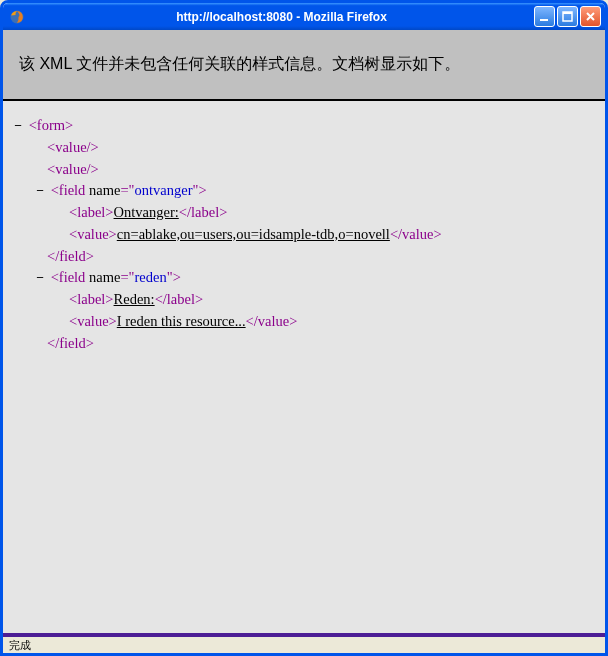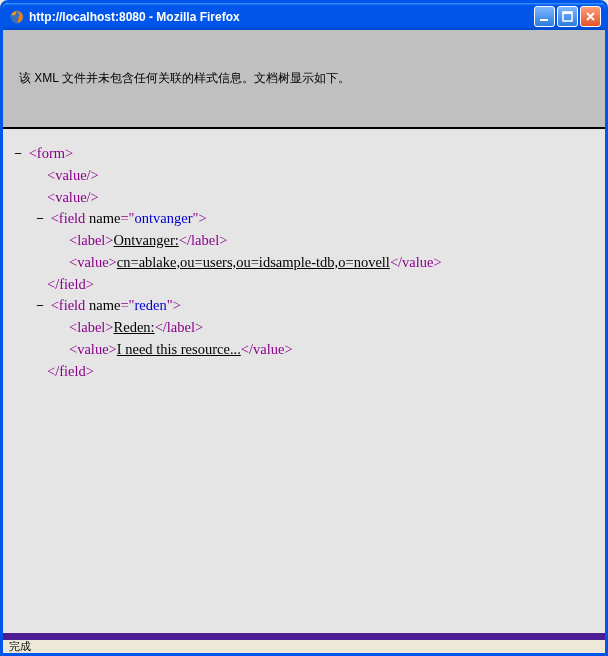--- a/index.html
+++ b/index.html
@@ -25,20 +25,21 @@
 }
 .titlebar {
   height: 27px;
   background: linear-gradient(to bottom, #3a95ff 0%, #0055ea 10%, #0055ea 85%, #0048c7 100%);
   display: flex;
   align-items: center;
   padding: 0 4px 0 6px;
   color: #fff;
   font-weight: bold;
   font-size: 12px;
+  text-align: center;
 }
 .titlebar .appicon {
   width: 16px;
   height: 16px;
   margin-right: 4px;
   display: inline-flex;
   align-items: center;
   justify-content: center;
 }
 .titlebar .title { flex: 1; }
@@ -57,22 +58,22 @@
 .winbtn.min, .winbtn.max {
   background: linear-gradient(to bottom, #7eb6ff, #2b7be0);
 }
 .winbtn.close {
   background: linear-gradient(to bottom, #ff9c7a, #e1542b);
 }
 .winbtn svg { display: block; }
 .banner {
   background: #c0c0c0;
   border-bottom: 2px solid #000;
-  padding: 40px 16px;
-  font-size: 12px;
+  padding: 24px 16px;
+  font-size: 16px;
   color: #000;
 }
 .content {
   flex: 1;
   background: #e5e5e5;
   padding: 14px 8px;
   font-family: "Times New Roman", serif;
   font-size: 14.5px;
   line-height: 1.5;
   color: #000;
@@ -92,21 +93,21 @@
   font-family: Arial, sans-serif;
   font-size: 13px;
 }
 .tag { color: #8b008b; }
 .attrname { color: #000; text-align: right; }
 .attrval { color: #0000cd; margin-top: 20px; }
 .txt { color: #000; text-decoration: underline; }
 .statusbar {
   height: 20px;
   background: #ece9d8;
-  border-top: 7px solid #4c1d95;
+  border-top: 4px solid #4c1d95;
   display: flex;
   align-items: center;
   padding: 0 6px;
   font-size: 11px;
   color: #000;
 }
 </style>
 </head>
 <body>
 
@@ -174,21 +175,21 @@
     </div>
 
     <div class="row i2">
       <span class="toggler">−</span>
       <span class="tag">&lt;field </span><span class="attrname">name</span><span class="tag">="</span><span class="attrval">reden</span><span class="tag">"&gt;</span>
     </div>
     <div class="row i3">
       <span class="tag">&lt;label&gt;</span><span class="txt">Reden:</span><span class="tag">&lt;/label&gt;</span>
     </div>
     <div class="row i3">
-      <span class="tag">&lt;value&gt;</span><span class="txt">I need this resource...</span><span class="tag">&lt;/value&gt;</span>
+      <span class="tag">&lt;value&gt;</span><span class="txt">I reden this resource...</span><span class="tag">&lt;/value&gt;</span>
     </div>
     <div class="row i2">
       <span class="tag">&lt;/field&gt;</span>
     </div>
 
 
   </div>
 
   <div class="statusbar">
     <span>完成</span>

